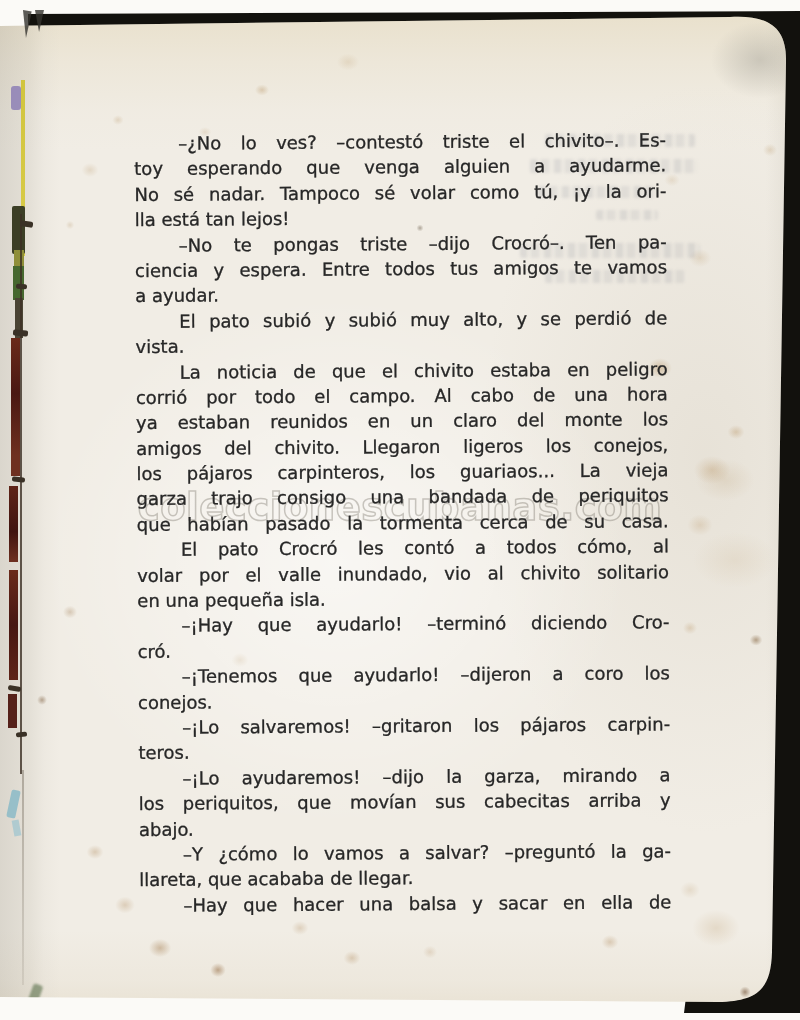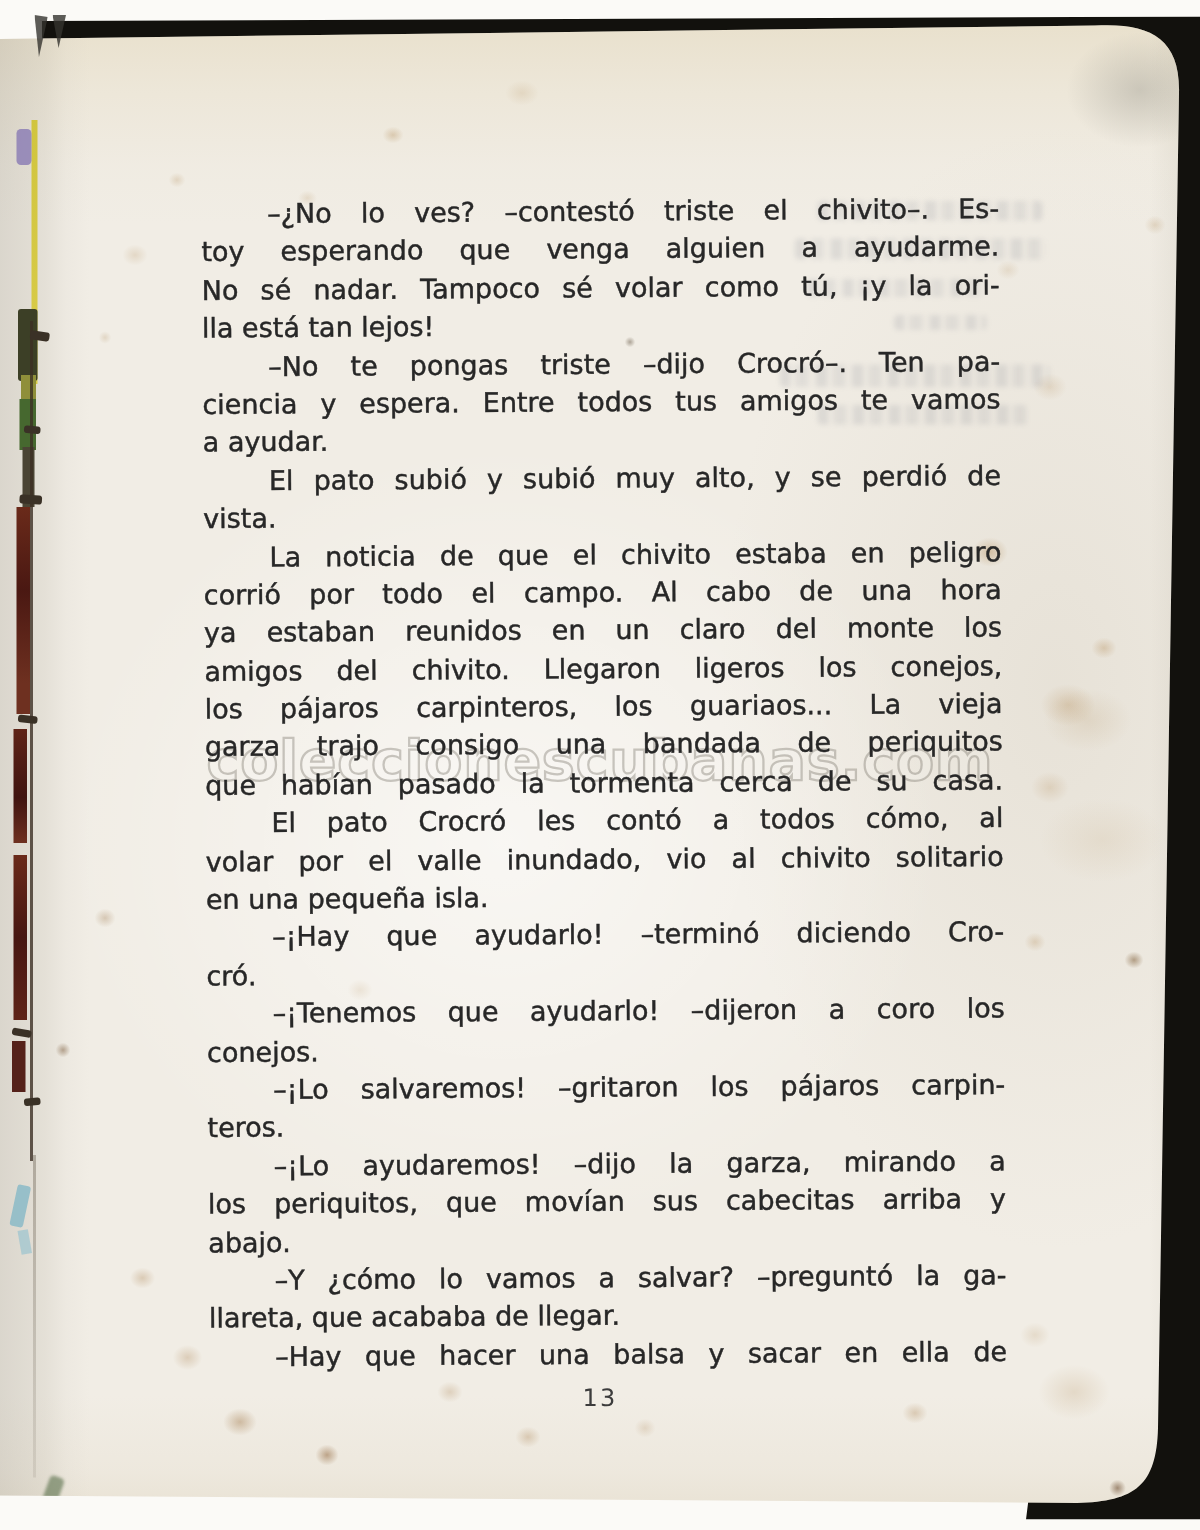--- a/index.html
+++ b/index.html
@@ -195,17 +195,16 @@
       <div class="line jst ind">–¡Lo salvaremos! –gritaron los pájaros carpin-</div>
       <div class="line lft">teros.</div>
       <div class="line jst ind">–¡Lo ayudaremos! –dijo la garza, mirando a</div>
       <div class="line jst">los periquitos, que movían sus cabecitas arriba y</div>
       <div class="line lft">abajo.</div>
       <div class="line jst ind">–Y ¿cómo lo vamos a salvar? –preguntó la ga-</div>
       <div class="line lft">llareta, que acababa de llegar.</div>
       <div class="line jst ind">–Hay que hacer una balsa y sacar en ella de</div>
     </div>
 
-  <div class="pagenum">13</div>
 </div>
 
 <div class="wmk wmk1"></div>
 <div class="wmk wmk2"></div>
 
 </body></html>

